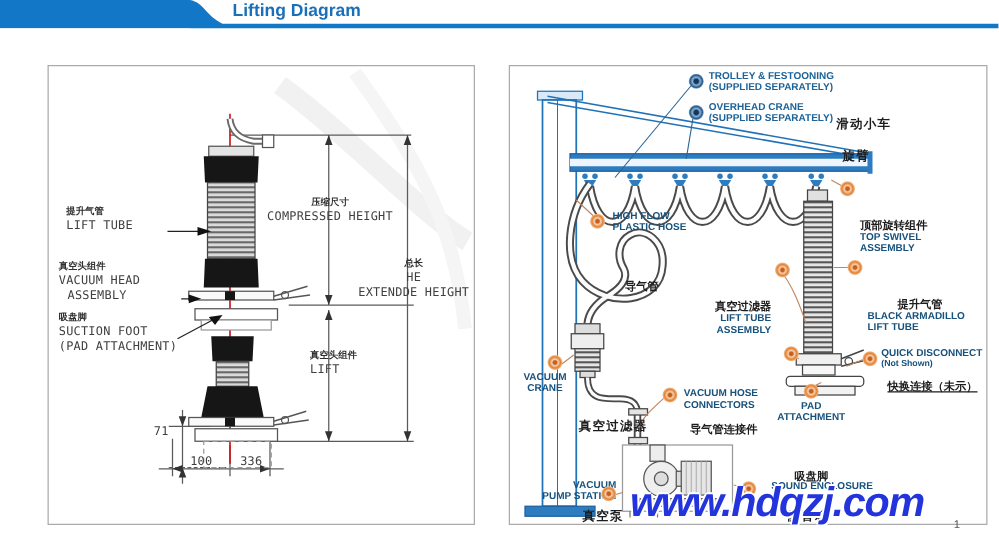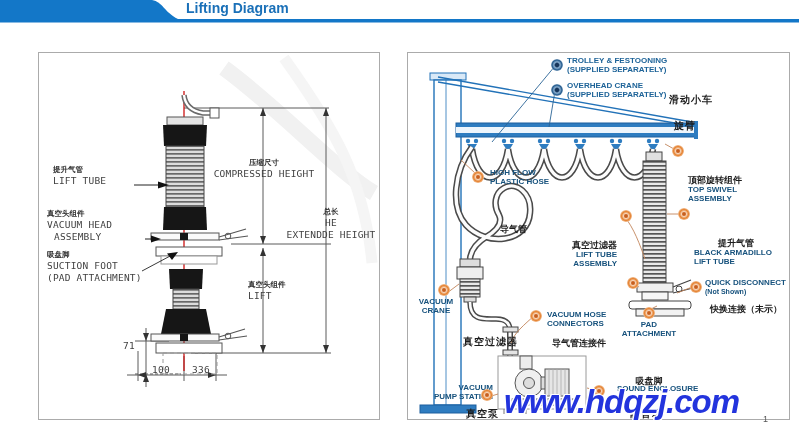--- a/index.html
+++ b/index.html
@@ -313,21 +313,21 @@
 
     <span class="bullet orange" style="left:270px;top:155px;"></span>
     <div class="abs" style="left:286px;top:147px;width:92px;">
       <div class="r-cn" style="padding-left:24px;">提升气管</div>
       <div class="r-en">BLACK ARMADILLO</div>
       <div class="r-en">LIFT TUBE</div>
     </div>
 
     <span class="bullet orange" style="left:219px;top:224px;"></span>
 
-    <div class="abs r-cn" style="left:302px;top:213px;">快换连接（未示）</div>
+    <div class="abs r-cn" style="left:302px;top:213px;text-decoration:underline;">快换连接（未示）</div>
     <span class="bullet orange" style="left:282px;top:228px;"></span>
     <div class="abs" style="left:297px;top:225px;">
       <div class="r-en">QUICK DISCONNECT</div>
       <div class="r-en" style="font-size:7px;">(Not Shown)</div>
     </div>
 
     <span class="bullet orange" style="left:235px;top:254px;"></span>
     <div class="abs tc" style="left:201px;top:267px;width:80px;">
       <div class="r-en">PAD</div>
       <div class="r-en">ATTACHMENT</div>

